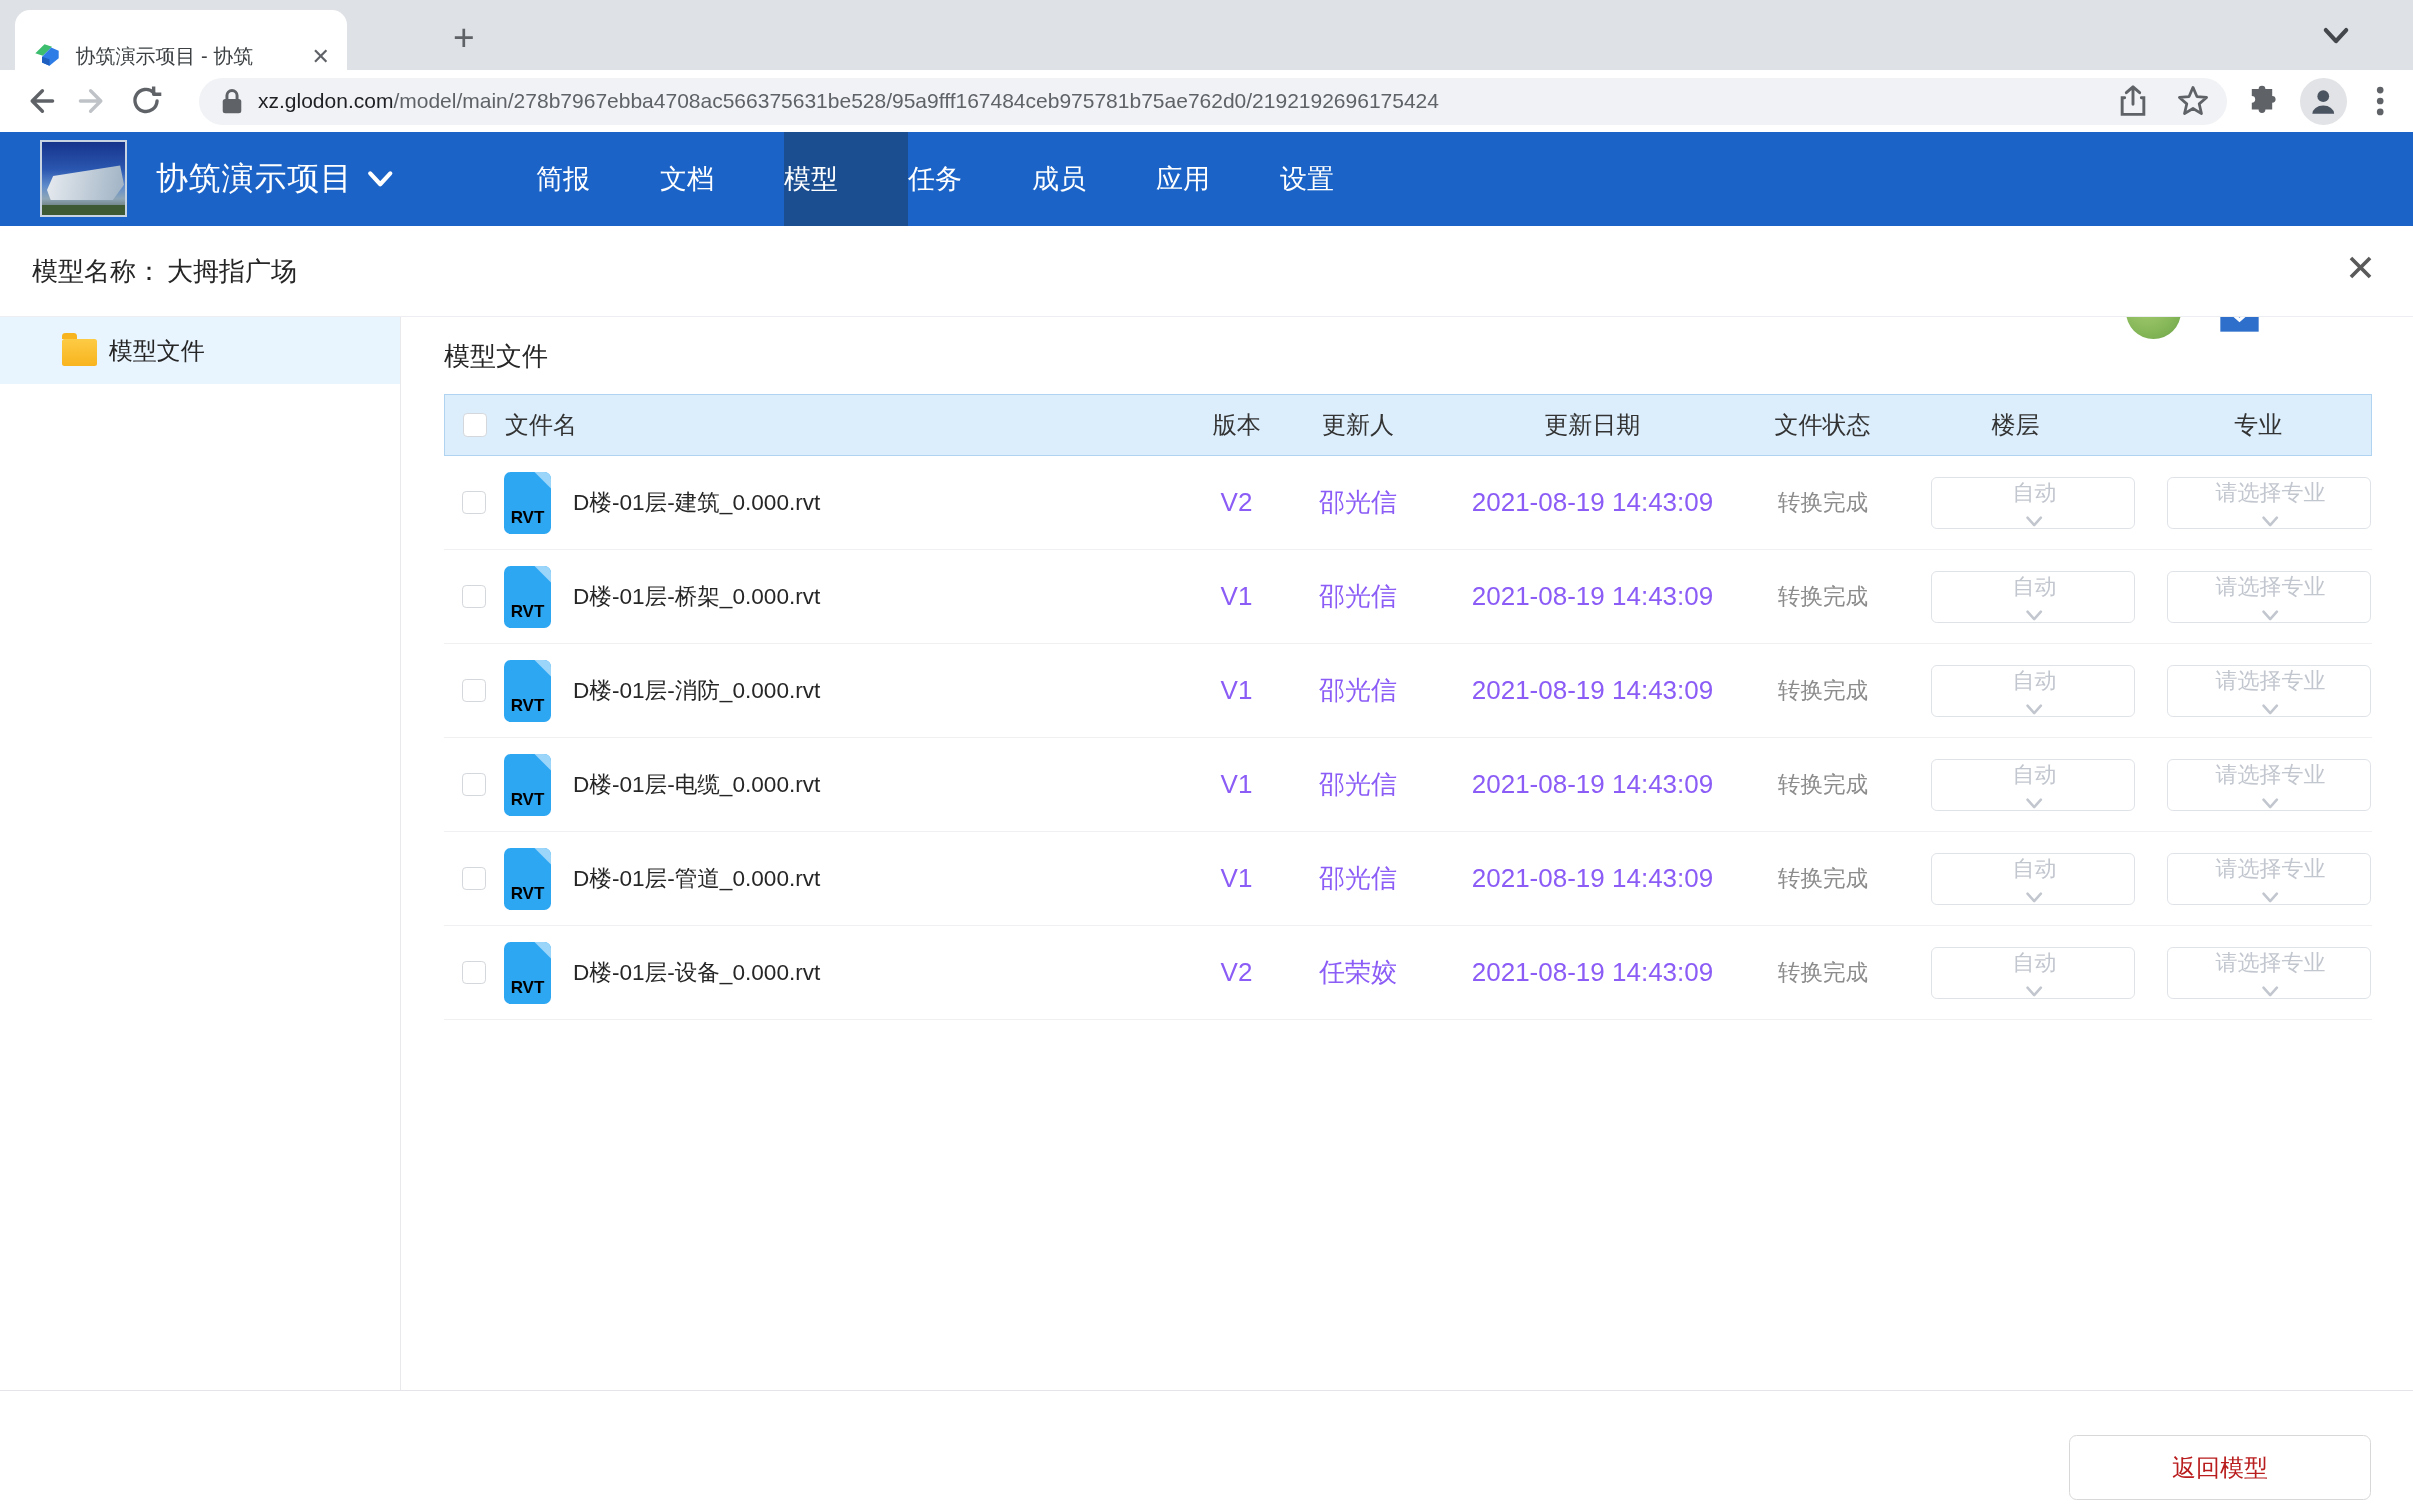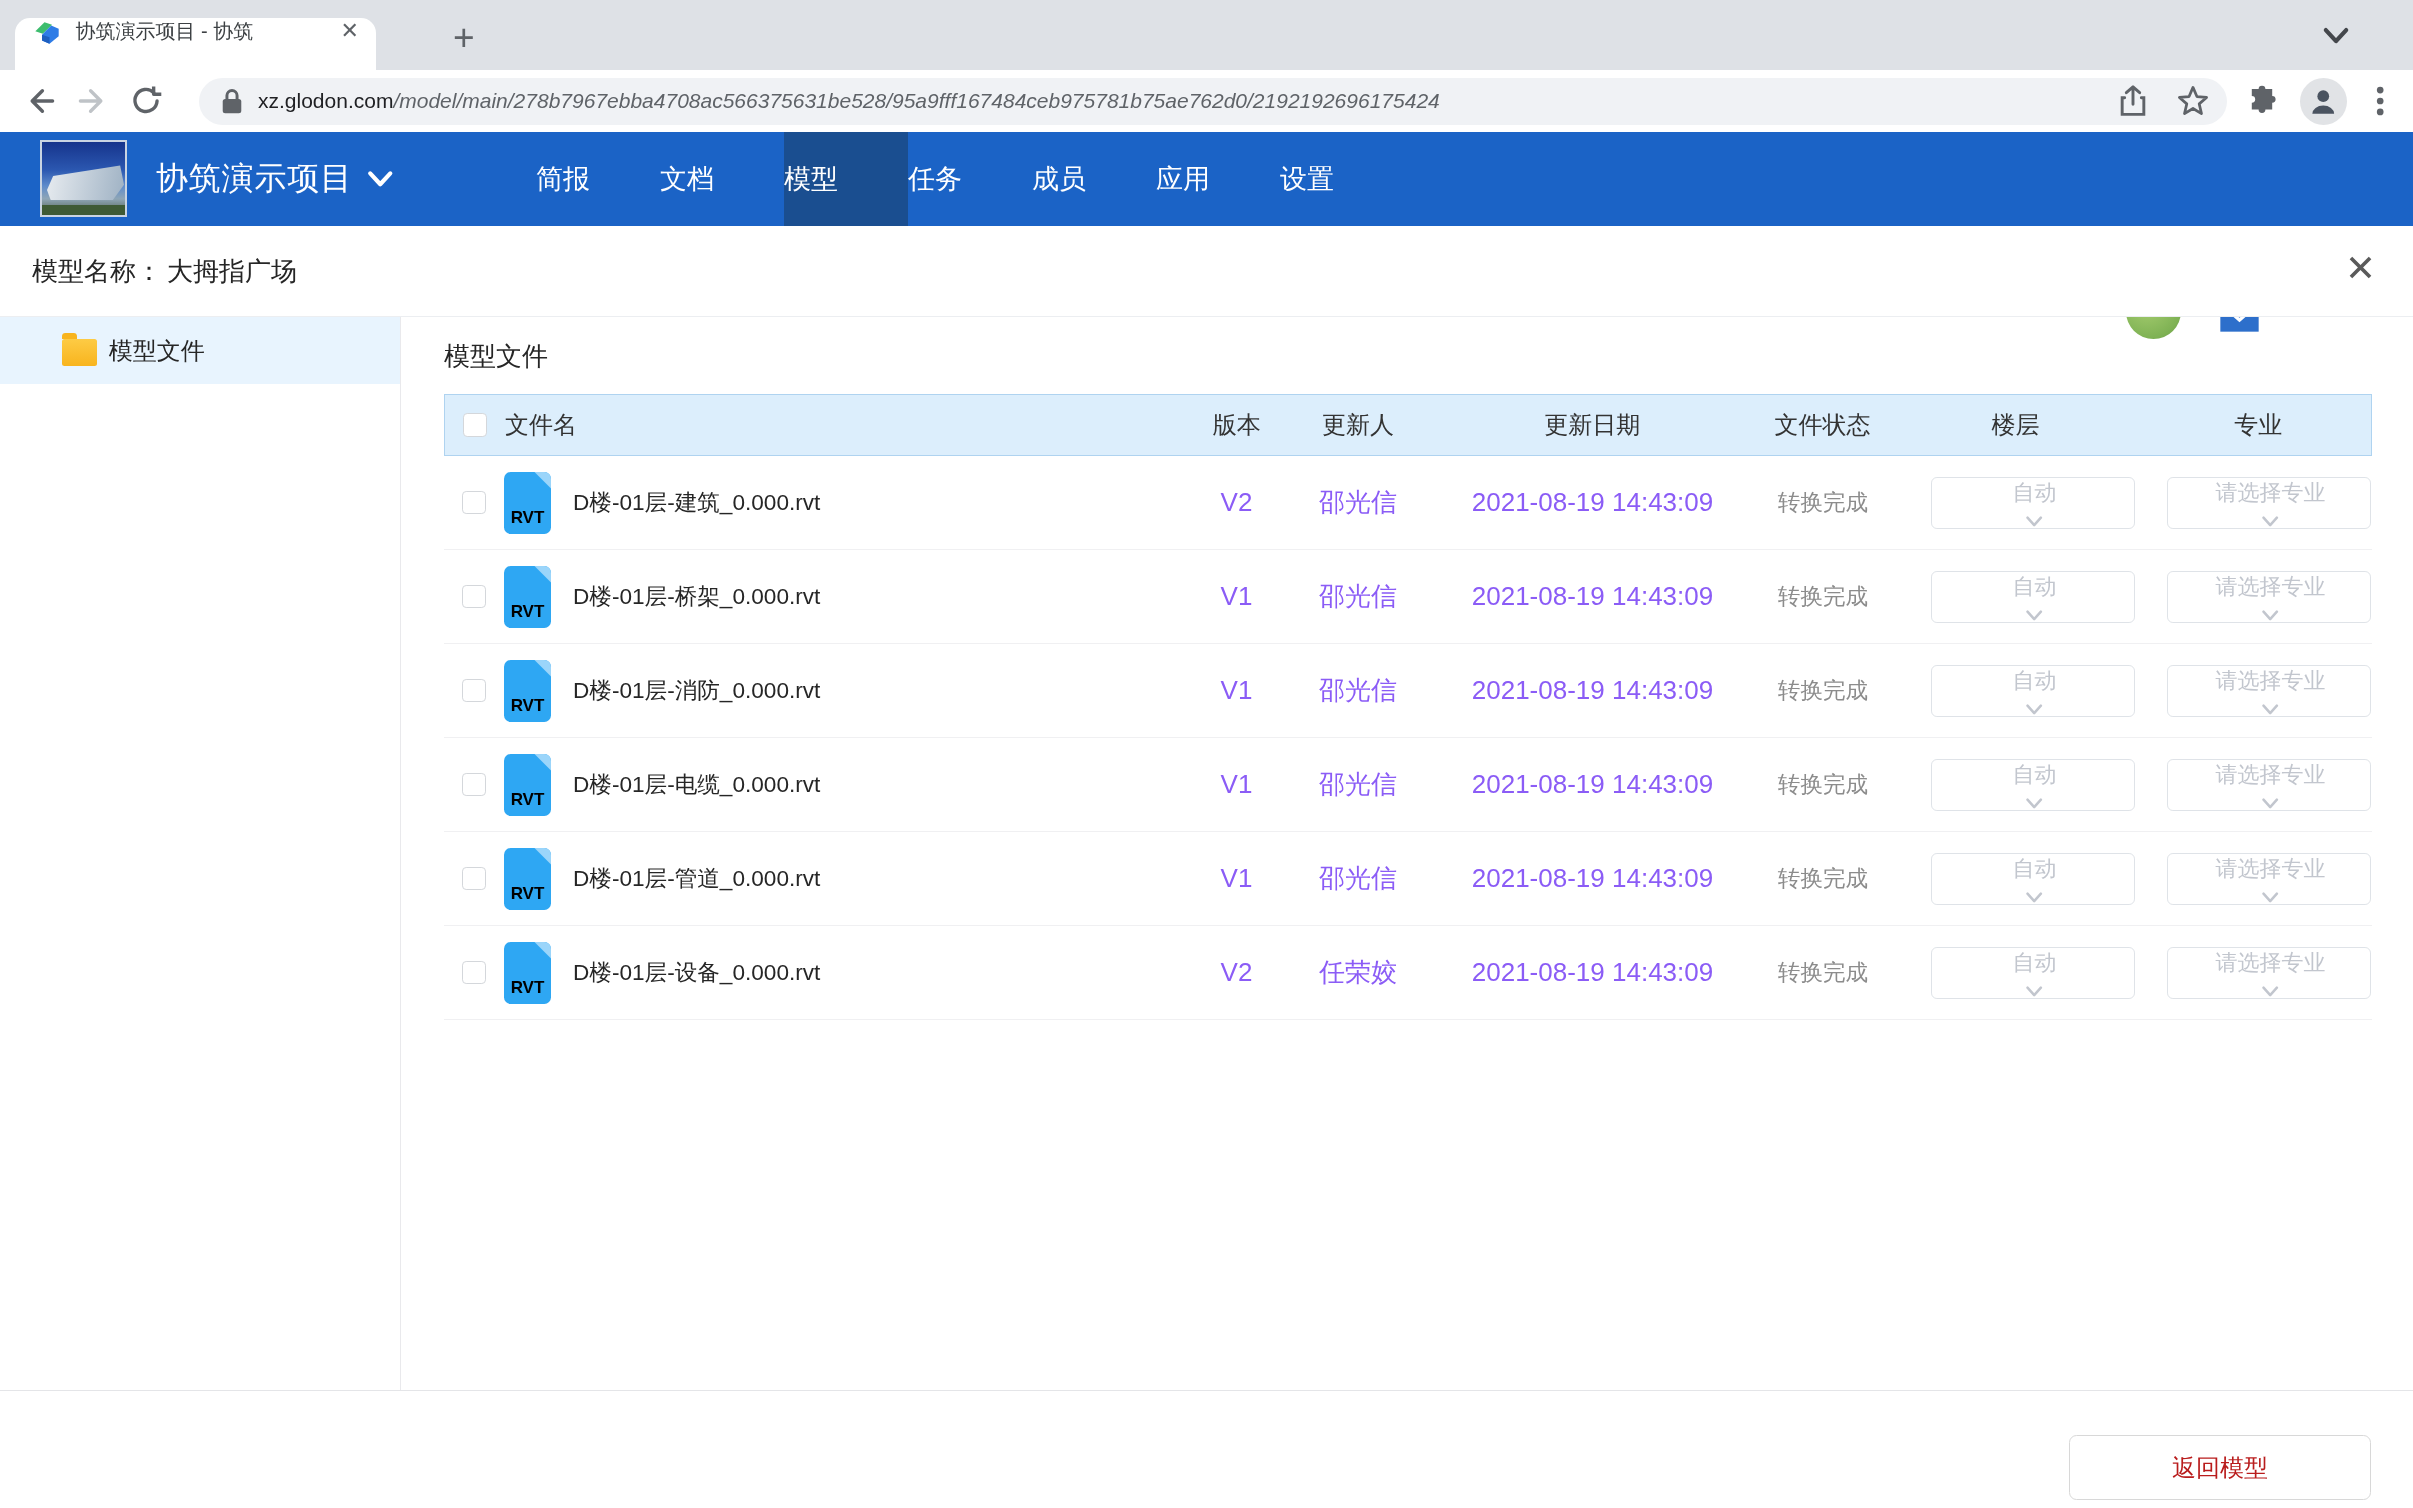--- a/index.html
+++ b/index.html
@@ -1,36 +1,36 @@
 <!DOCTYPE html>
 <html style="font-size:13.4px"><head>
 <meta charset="utf-8">
 <style>
   * { margin:0; padding:0; box-sizing:border-box; }
   html,body { width:2413px; height:1508px; overflow:hidden; background:#fff;
     font-family:"Liberation Sans","DejaVu Sans",sans-serif; }
 
   
   .tab-strip { position:relative; height:70px; background:#DEE1E6; }
-  .tab { position:absolute; left:15px; top:18px; width:361px; height:60px; background:#fff;
-    border-radius:15px 15px 0 0; display:flex; align-items:flex-start; padding:0 17px; }
+  .tab { position:absolute; left:15px; top:10px; width:332px; height:60px; background:#fff;
+    border-radius:15px 15px 0 0; display:flex; align-items:flex-end; padding:0 17px; }
   .tab-favicon { width:30px; height:30px; flex:0 0 auto; }
   .tab-title { margin-left:13.4px; font-size:20px; color:#3C4043; white-space:nowrap; overflow:hidden;
     text-overflow:ellipsis; flex:1; }
   .tab-close { font-size:22px; color:#5F6368; margin-left:11.7px; cursor:default; }
   .new-tab { position:absolute; left:453px; top:18.4px; font-size:37px; font-weight:300; color:#5F6368; line-height:40px; }
   .tab-search-chev { position:absolute; right:60px; top:25px; }
 
   .toolbar { position:relative; height:62px; background:#fff; }
   .tb-icon { position:absolute; top:12.6px; width:37px; height:37px; display:flex; align-items:center; justify-content:center; }
   .omnibox { position:absolute; left:199px; top:7.5px; width:2028px; height:47px; background:#F0F2F5;
     border-radius:23.5px; display:flex; align-items:center; padding:0 17px 0 22px; }
   .url-text { margin-left:15px; font-size:21px; white-space:nowrap; overflow:hidden; flex:1; }
   .url-domain { color:#202124; }
-  .url-path { color:#5F6368;font-style:italic; }
+  .url-path { color:#5F6368; }
   .omni-right { display:flex; align-items:center; gap:28.5px; margin-left:17px; }
   .avatar-chrome { position:absolute; left:2300px; top:7.5px; width:47px; height:47px; border-radius:50%;
     background:#E1E3E6; display:flex; align-items:center; justify-content:center; }
 
   
   .app-nav { position:relative; height:94px; background:#1B63C6; }
   .app-logo { position:absolute; left:40px; top:8.4px; width:87px; height:77px; border:2.5px solid #C9D4E2;
     background:linear-gradient(180deg,#16348C 0%,#2B57B0 38%,#5E8BCB 60%,#8FA6B6 78%,#4A5A4A 100%);
     overflow:hidden; }
   .app-logo::before { content:""; position:absolute; left:5px; bottom:15px; width:77px; height:35px;

